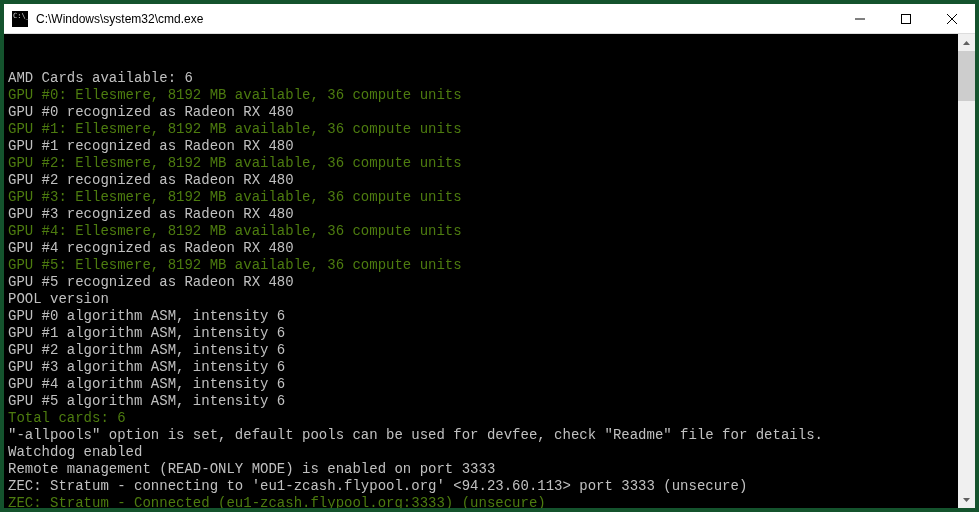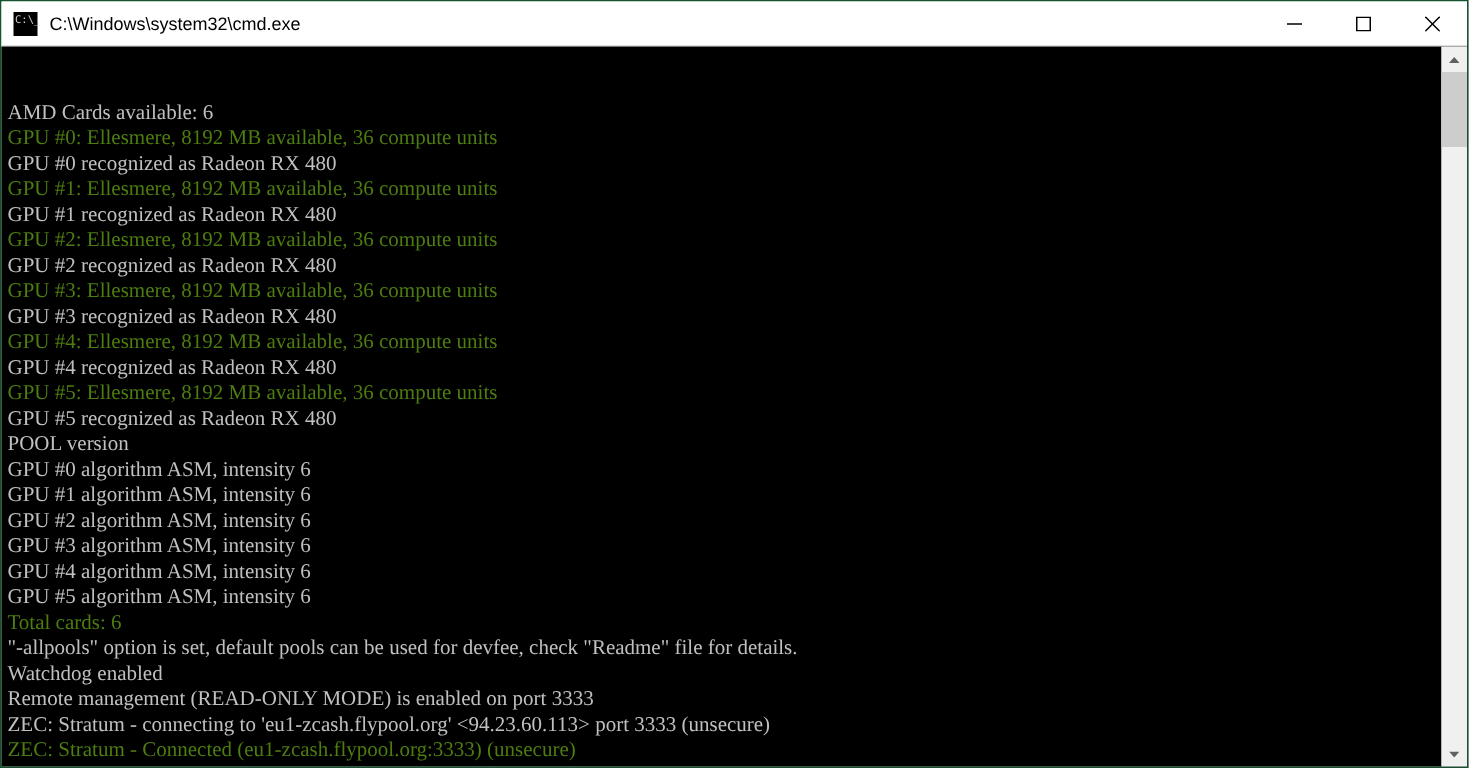--- a/index.html
+++ b/index.html
@@ -7,21 +7,21 @@
   body {
     width: 979px;
     height: 512px;
     font-family: 'Segoe UI', Tahoma, sans-serif;
     background: #fff;
     overflow: hidden;
   }
   .window {
     width: 979px;
     height: 512px;
-    border: 1px solid #14532d;
+    border: 4px solid #14532d;
     display: flex;
     flex-direction: column;
     background: #fff;
   }
   .titlebar {
     height: 30px;
     background: #fff;
     display: flex;
     align-items: center;
     border-bottom: 1px solid #ddd;
@@ -72,21 +72,21 @@
     background: #000;
     color: #c0c0c0;
     font-family: Consolas, 'Courier New', monospace;
     font-size: 14px;
     line-height: 17px;
     padding: 2px 4px 2px 4px;
     overflow: hidden;
     position: relative;
     white-space: pre;
   }
-  .line { white-space: pre; font-family: Liberation Serif, serif; }
+  .line { white-space: pre; }
   .g { color: #4d7c0f; }
   .scrollbar {
     position: absolute;
     top: 0;
     right: 0;
     width: 17px;
     height: 100%;
     background: #f0f0f0;
     display: flex;
     flex-direction: column;

